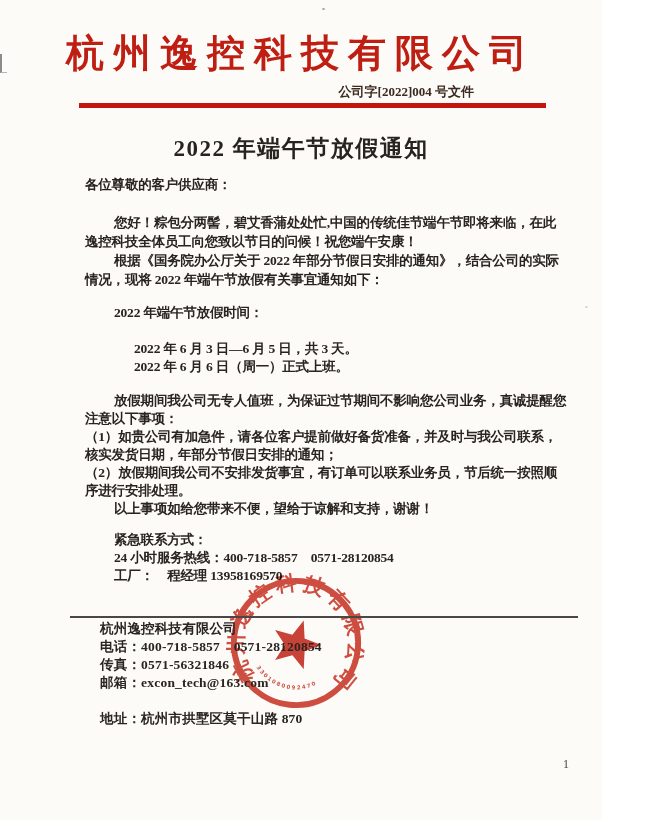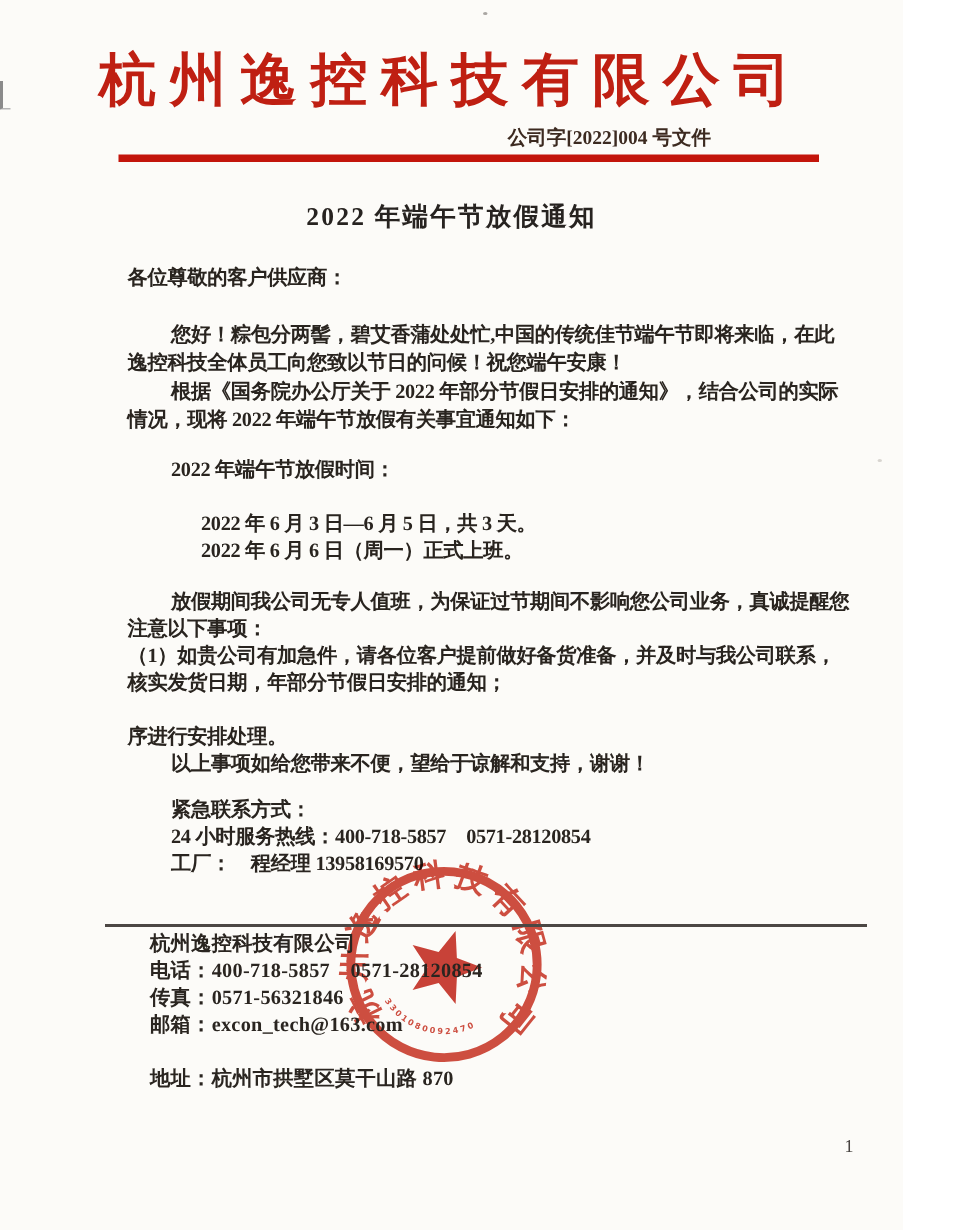--- a/index.html
+++ b/index.html
@@ -18,21 +18,21 @@
     position:absolute;top:83px;right:128px;
     font-size:13px;font-weight:bold;color:#3c2a20;white-space:nowrap;text-align:right;
   }
   .red-rule{
     position:absolute;top:103px;left:79px;width:467px;height:5px;
     background:#c3150b;
   }
   
   .notice-title{
     position:absolute;top:133px;left:0;right:0;margin:0;
-    text-align:center;font-size:17px;font-weight:600;
+    text-align:center;font-size:23px;font-weight:600;
     letter-spacing:1.5px;color:#272320;
   }
   
   .ln{
     position:absolute;left:85px;white-space:nowrap;
     font-size:13.5px;letter-spacing:-0.2px;
     color:#29241f;font-weight:600;
   }
   .ind{padding-left:29px;}
   .ind2{padding-left:49px;}
@@ -80,20 +80,21 @@
   <div class="ln" style="top:233px">逸控科技全体员工向您致以节日的问候！祝您端午安康！</div>
   <div class="ln ind" style="top:252px">根据《国务院办公厅关于 2022 年部分节假日安排的通知》，结合公司的实际</div>
   <div class="ln" style="top:271px">情况，现将 2022 年端午节放假有关事宜通知如下：</div>
   <div class="ln ind" style="top:304px">2022 年端午节放假时间：</div>
   <div class="ln ind2" style="top:340px">2022 年 6 月 3 日—6 月 5 日，共 3 天。</div>
   <div class="ln ind2" style="top:358px">2022 年 6 月 6 日（周一）正式上班。</div>
   <div class="ln ind" style="top:392px">放假期间我公司无专人值班，为保证过节期间不影响您公司业务，真诚提醒您</div>
   <div class="ln" style="top:410px">注意以下事项：</div>
   <div class="ln" style="top:428px">（1）如贵公司有加急件，请各位客户提前做好备货准备，并及时与我公司联系，</div>
   <div class="ln" style="top:446px">核实发货日期，年部分节假日安排的通知；</div>
+  <div class="ln" style="top:464px">（2）放假期间我公司不安排发货事宜，有订单可以联系业务员，节后统一按照顺</div>
   <div class="ln" style="top:482px">序进行安排处理。</div>
   <div class="ln ind" style="top:500px">以上事项如给您带来不便，望给于谅解和支持，谢谢！</div>
   <div class="ln ind" style="top:531px">紧急联系方式：</div>
   <div class="ln ind" style="top:549px">24 小时服务热线：400-718-5857　0571-28120854</div>
   <div class="ln ind" style="top:567px">工厂：　程经理 13958169570</div>
 
   <svg class="seal" viewBox="0 0 140 140">
     <defs>
       <path id="seal-text-arc" d="M 35.3,111.4 A 54,54 0 1 1 104.7,111.4" fill="none"></path>
       <path id="seal-serial-arc" d="M 31.5,97 A 47,47 0 0 0 108.5,97" fill="none"></path>

